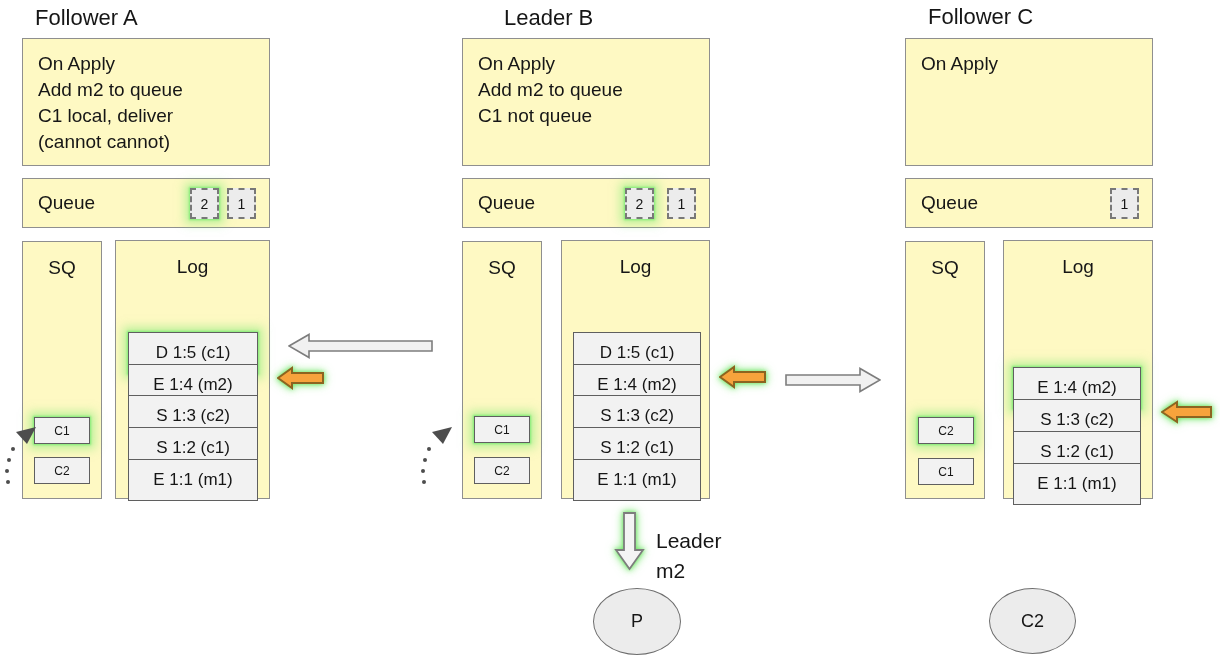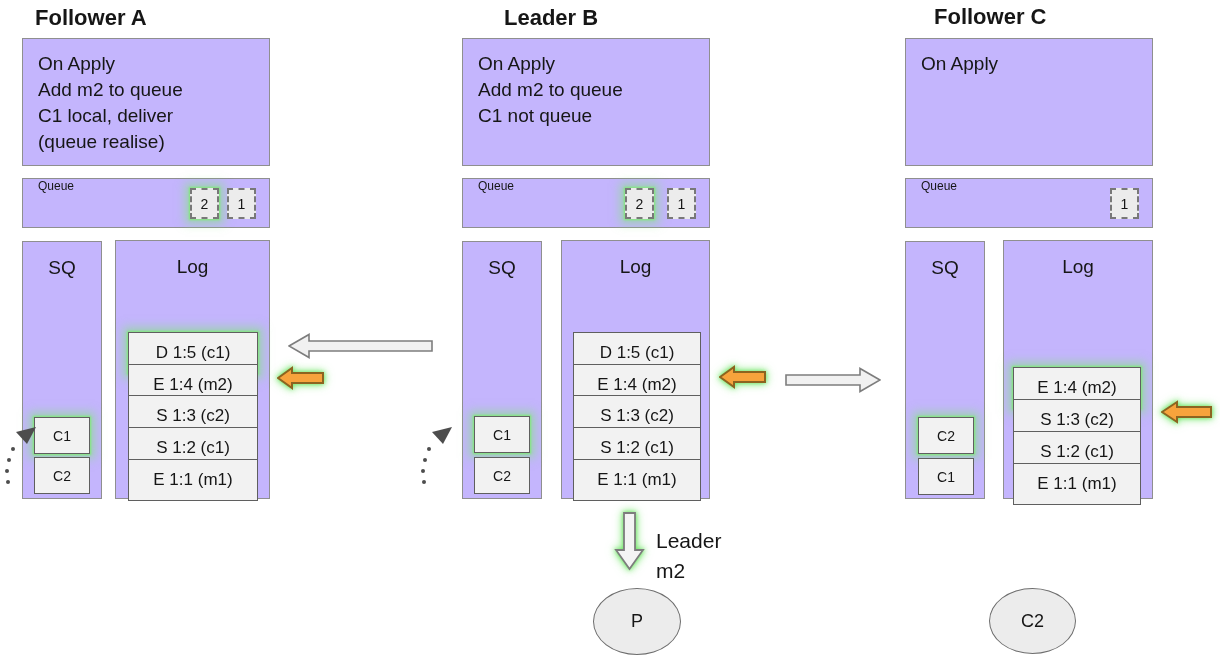--- a/index.html
+++ b/index.html
@@ -1,50 +1,50 @@
 <!DOCTYPE html>
 <html><head>
 <meta charset="utf-8">
 <style>
   html,body{margin:0;padding:0;background:#fff}
   .scene{position:relative;width:1220px;height:667px;background:#ffffff;
          font-family:"Liberation Sans",sans-serif;color:#161616;overflow:hidden}
   .abs{position:absolute;box-sizing:border-box}
   .node{position:absolute;top:0;width:0;height:0}
-  .node-title{position:absolute;font-size:22px;font-weight:bold;white-space:nowrap}
-  .panel{background:#c4b5fd;border:1.6px solid #8f8f8f}
+  .node-title{position:absolute;font-size:22px;font-weight:normal;white-space:nowrap}
+  .panel{background:#fef9c3;border:1.6px solid #8f8f8f}
   .apply-box{padding:12px 15px;font-size:19px;line-height:26px}
   .italic{}
-  .queue-box{display:flex;align-items:flex-start;padding-left:15px;font-size:12px}
+  .queue-box{display:flex;align-items:center;padding-left:15px;font-size:19px}
   .qitem{width:29px;height:31px;border:2px dashed #787878;background:#ececec;
          display:flex;align-items:center;justify-content:center;font-size:14px}
   .colhdr{padding-top:15px;text-align:center;font-size:19px}
-  .sqitem{width:56px;height:37px;background:#f2f2f2;border:1.5px solid #5f5f5f;
-          display:flex;align-items:center;justify-content:center;font-size:14px}
+  .sqitem{width:56px;height:27px;background:#f2f2f2;border:1.5px solid #5f5f5f;
+          display:flex;align-items:center;justify-content:center;font-size:12px}
   .entry{height:42px;background:#f2f2f2;border:1.5px solid #5f5f5f;
          display:flex;align-items:center;justify-content:center;font-size:17px;white-space:nowrap}
   .glow{box-shadow:0 0 2px 1px rgba(125,235,115,.95),0 0 9px 5px rgba(125,235,115,.5)}
   .glow-f{filter:drop-shadow(0 0 2px rgba(110,230,100,.95)) drop-shadow(0 0 4px rgba(110,230,100,.8))}
   .ellipse{background:#ececec;border:1.6px solid #6e6e6e;border-radius:50%;
            display:flex;align-items:center;justify-content:center;font-size:18px}
   .confirm{font-size:21px;line-height:30px;white-space:nowrap}
 </style>
 </head>
 <body>
 
 <div class="scene">
 
   <div class="node" style="left:0">
     <div class="node-title" style="left:35px;top:5px">Follower A</div>
 
     <div class="panel apply-box abs" style="left:22px;top:38px;width:248px;height:128px">
       <div>On Apply</div>
       <div class="italic">Add m2 to queue</div>
       <div>C1 local, deliver</div>
-      <div>(queue realise)</div>
+      <div>(cannot cannot)</div>
     </div>
 
     <div class="panel queue-box abs" style="left:22px;top:178px;width:248px;height:50px">
       <span>Queue</span>
     </div>
     <div class="qitem glow abs" style="left:190px;top:188px">2</div>
     <div class="qitem abs" style="left:227px;top:188px">1</div>
 
     <div class="panel abs" style="left:22px;top:241px;width:80px;height:258px">
       <div class="colhdr">SQ</div>
@@ -87,21 +87,21 @@
       <div class="colhdr">Log</div>
     </div>
     <div class="entry abs" style="left:133px;top:332px;width:128px">D 1:5 (c1)</div>
     <div class="entry abs" style="left:133px;top:364px;width:128px">E 1:4 (m2)</div>
     <div class="entry abs" style="left:133px;top:395px;width:128px">S 1:3 (c2)</div>
     <div class="entry abs" style="left:133px;top:427px;width:128px">S 1:2 (c1)</div>
     <div class="entry abs" style="left:133px;top:459px;width:128px">E 1:1 (m1)</div>
   </div>
 
   <div class="node" style="left:883px">
-    <div class="node-title" style="left:51px;top:4px">Follower C</div>
+    <div class="node-title" style="left:45px;top:4px">Follower C</div>
 
     <div class="panel apply-box abs" style="left:22px;top:38px;width:248px;height:128px">
       <div>On Apply</div>
     </div>
 
     <div class="panel queue-box abs" style="left:22px;top:178px;width:248px;height:50px">
       <span>Queue</span>
     </div>
     <div class="qitem abs" style="left:227px;top:188px">1</div>
 

